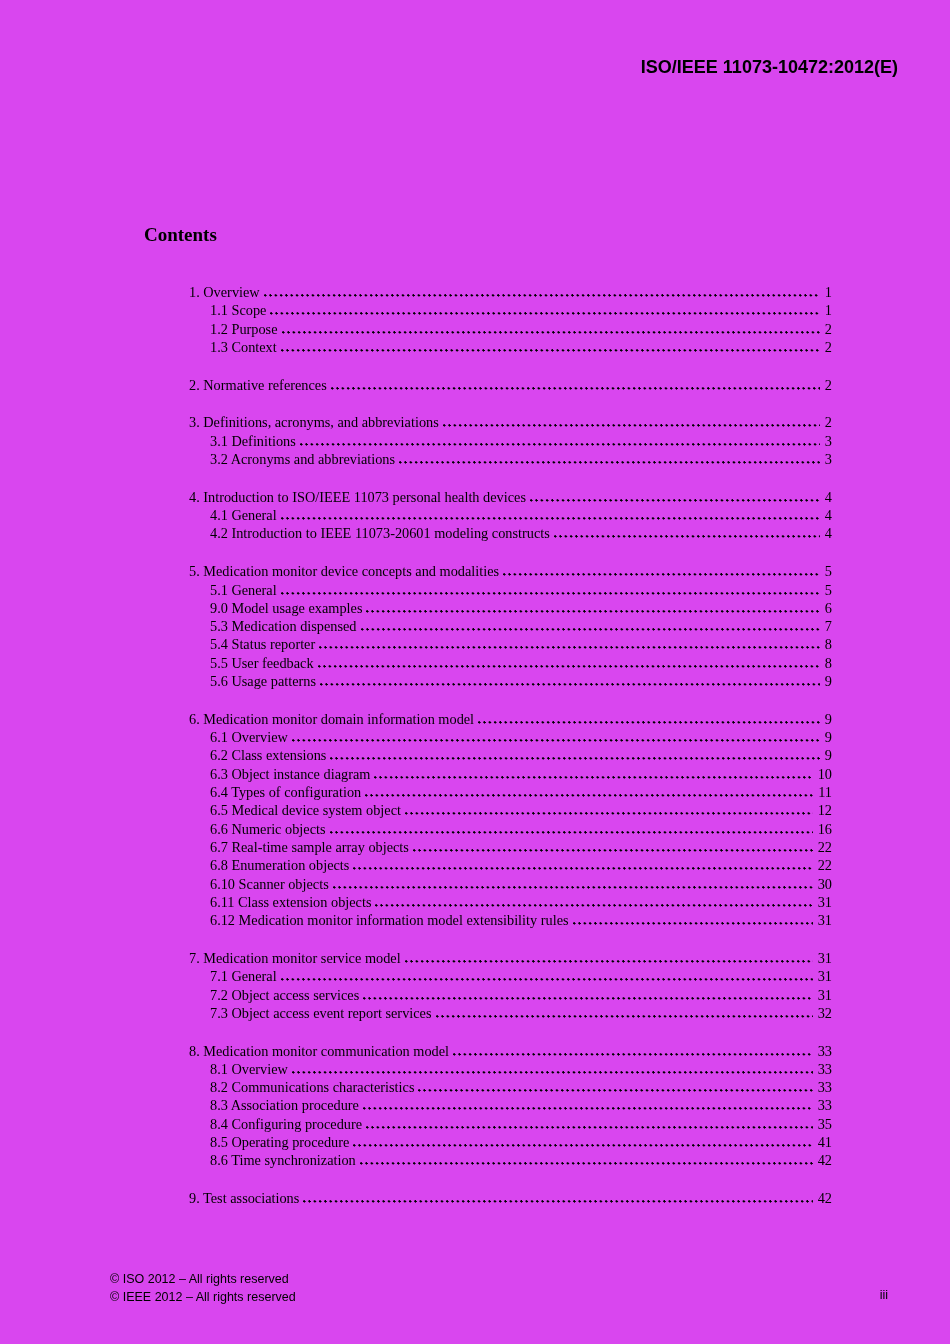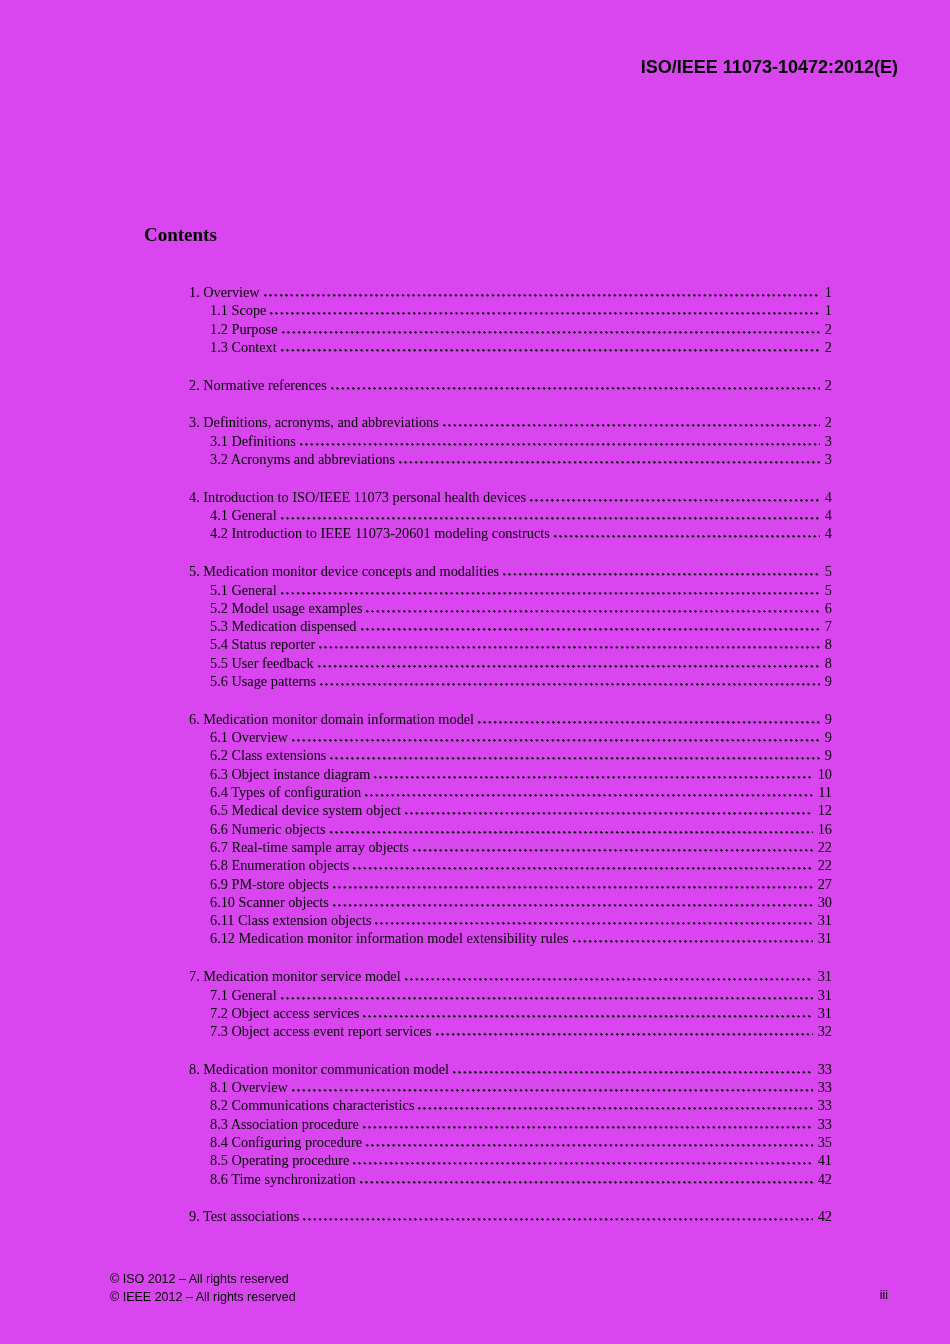--- a/index.html
+++ b/index.html
@@ -166,21 +166,21 @@
           <span class="toc-label">5. Medication monitor device concepts and modalities</span>
           <span class="leader"></span>
           <span class="toc-page">5</span>
         </div>
         <div class="toc-row sub">
           <span class="toc-label">5.1 General</span>
           <span class="leader"></span>
           <span class="toc-page">5</span>
         </div>
         <div class="toc-row sub">
-          <span class="toc-label">5.2 Model usage examples</span>
+          <span class="toc-label">9.0 Model usage examples</span>
           <span class="leader"></span>
           <span class="toc-page">6</span>
         </div>
         <div class="toc-row sub">
           <span class="toc-label">5.3 Medication dispensed</span>
           <span class="leader"></span>
           <span class="toc-page">7</span>
         </div>
         <div class="toc-row sub">
           <span class="toc-label">5.4 Status reporter</span>
@@ -236,25 +236,20 @@
         </div>
         <div class="toc-row sub">
           <span class="toc-label">6.7 Real-time sample array objects</span>
           <span class="leader"></span>
           <span class="toc-page">22</span>
         </div>
         <div class="toc-row sub">
           <span class="toc-label">6.8 Enumeration objects</span>
           <span class="leader"></span>
           <span class="toc-page">22</span>
-        </div>
-        <div class="toc-row sub">
-          <span class="toc-label">6.9 PM-store objects</span>
-          <span class="leader"></span>
-          <span class="toc-page">27</span>
         </div>
         <div class="toc-row sub">
           <span class="toc-label">6.10 Scanner objects</span>
           <span class="leader"></span>
           <span class="toc-page">30</span>
         </div>
         <div class="toc-row sub">
           <span class="toc-label">6.11 Class extension objects</span>
           <span class="leader"></span>
           <span class="toc-page">31</span>

